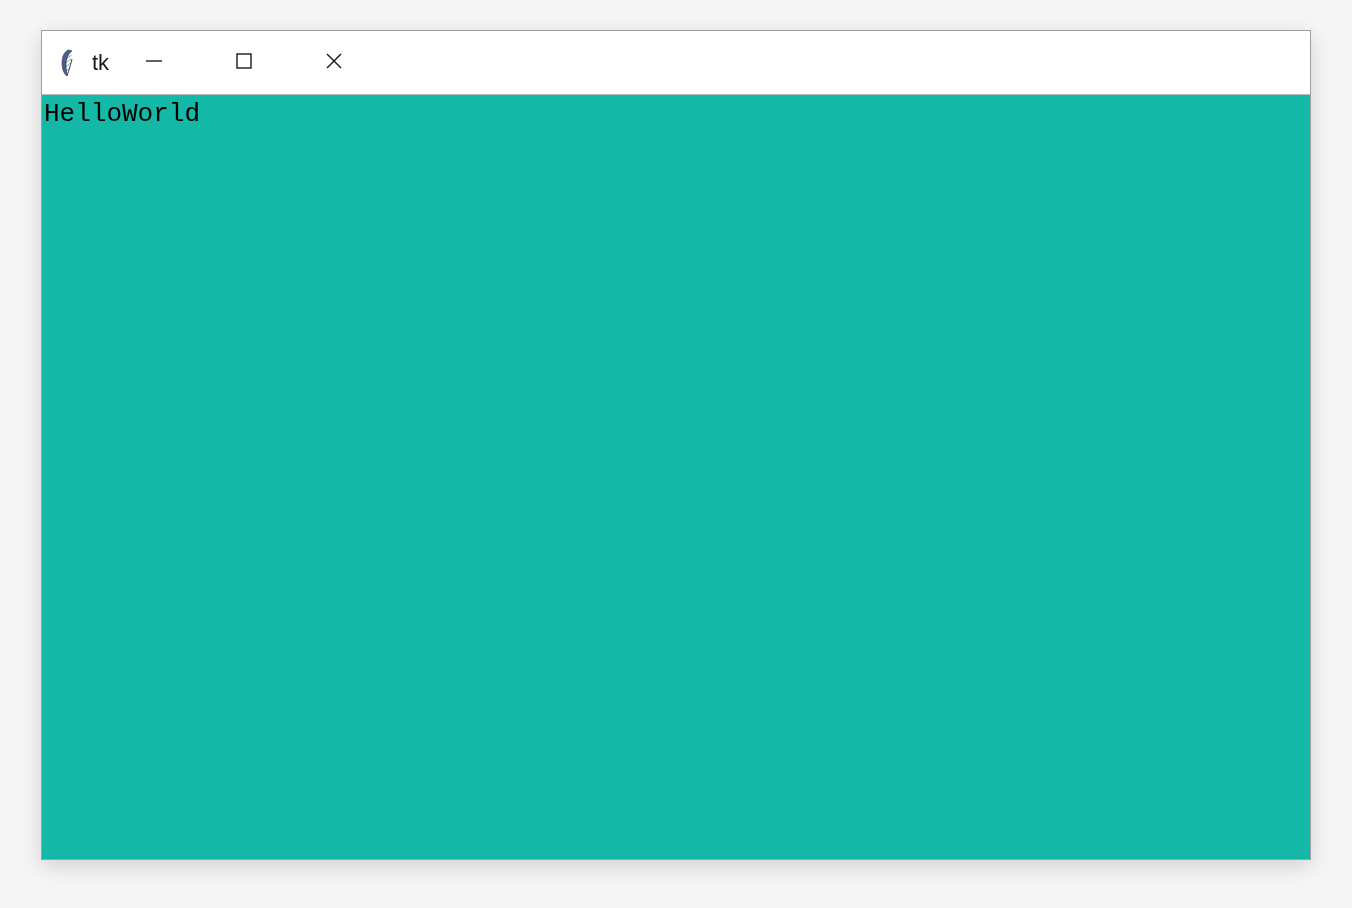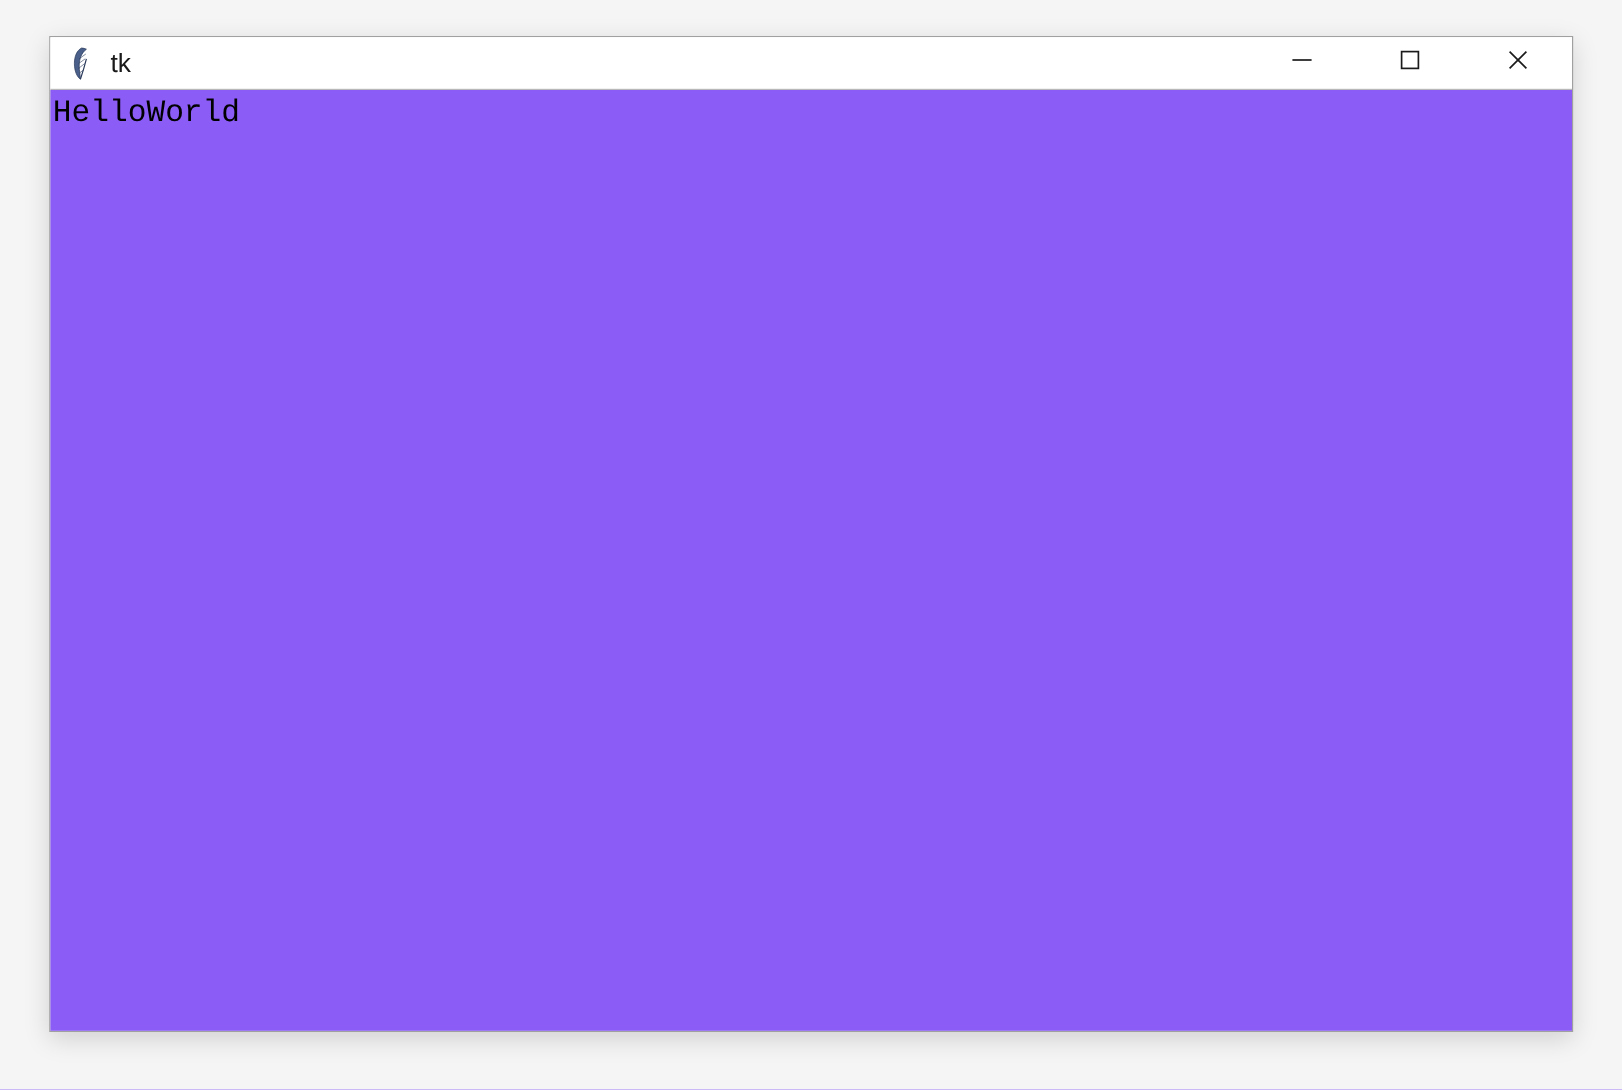--- a/index.html
+++ b/index.html
@@ -20,24 +20,23 @@
     .window {
       width: 1270px;
       height: 830px;
       background: #ffffff;
       border: 1px solid #a0a0a0;
       box-shadow: 0 6px 20px rgba(0,0,0,0.15);
       display: flex;
       flex-direction: column;
     }
     .titlebar {
-      height: 44px;
+      height: 64px;
       display: flex;
       align-items: center;
-      justify-content: space-between;
       border-bottom: 1px solid #b8b8b8;
       background: #ffffff;
       padding-left: 14px;
     }
     .titlebar-left {
       display: flex;
       align-items: center;
       gap: 12px;
     }
     .app-icon {
@@ -60,21 +59,21 @@
     .control-btn {
       width: 90px;
       display: flex;
       align-items: center;
       justify-content: center;
       cursor: pointer;
       color: #1a1a1a;
     }
     .client-area {
       flex: 1;
-      background: #8b5cf6;
+      background: #14b8a6;
       position: relative;
     }
     .label-text {
       position: absolute;
       top: 4px;
       left: 2px;
       font-family: "Courier New", Courier, monospace;
       font-size: 26px;
       color: #000000;
       white-space: pre;

